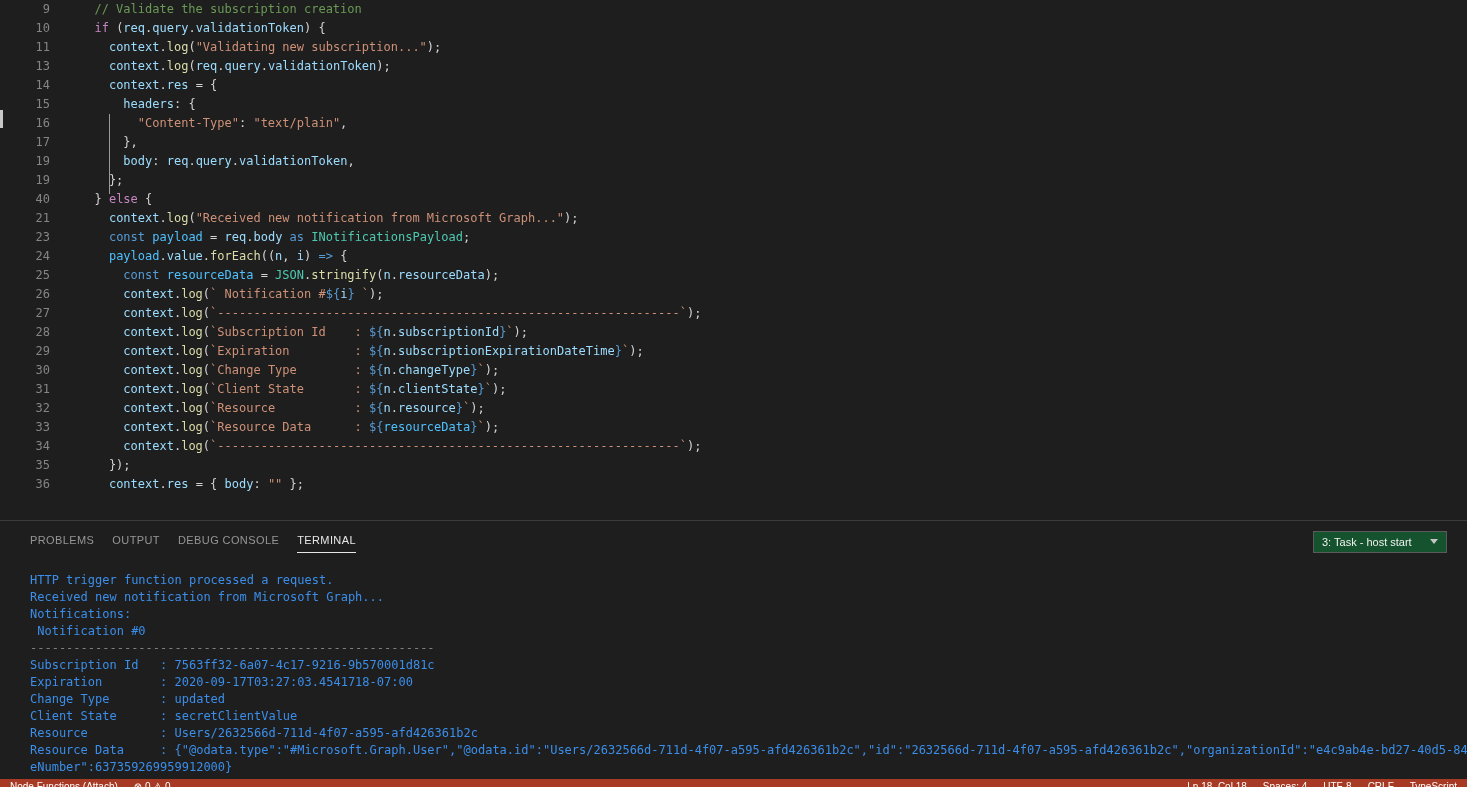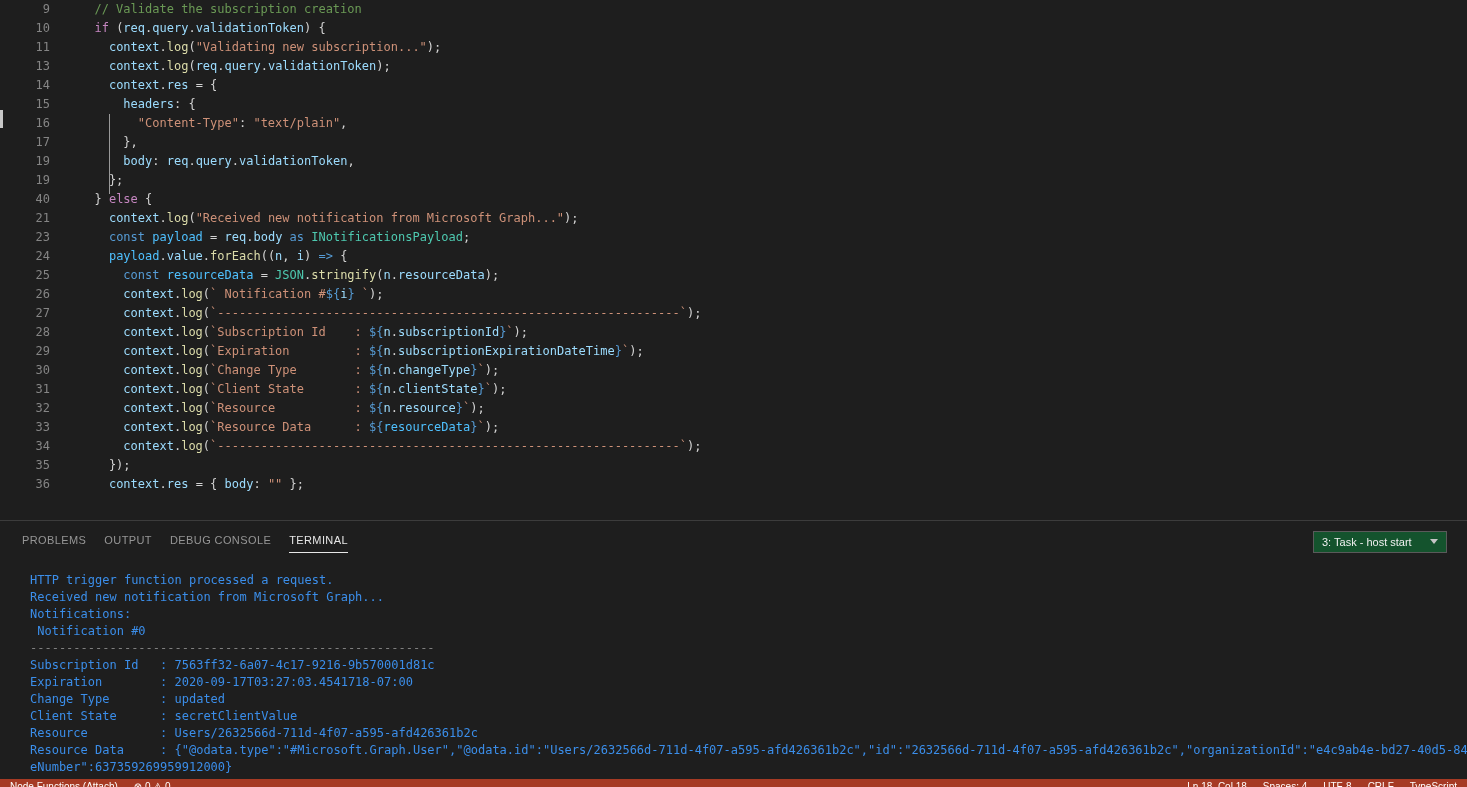--- a/index.html
+++ b/index.html
@@ -56,21 +56,21 @@
   }
 
   
   .panel { position:absolute; top:522px; left:0; right:0; bottom:8px; background:#1e1e1e; }
   .panel-header {
     position:relative;
     height:39px;
     display:flex;
     align-items:center;
   }
-  .tabs { display:flex; gap:18px; padding-left:22px; }
+  .tabs { display:flex; gap:18px; padding-left:30px; }
   .tab {
     font-family:"Liberation Sans", sans-serif;
     font-size:11px;
     letter-spacing:0.4px;
     color:#969696;
     padding:4px 0 6px;
     border-bottom:1px solid transparent;
     cursor:pointer;
   }
   .tab.active { color:#e7e7e7; border-bottom-color:#e7e7e7; }

